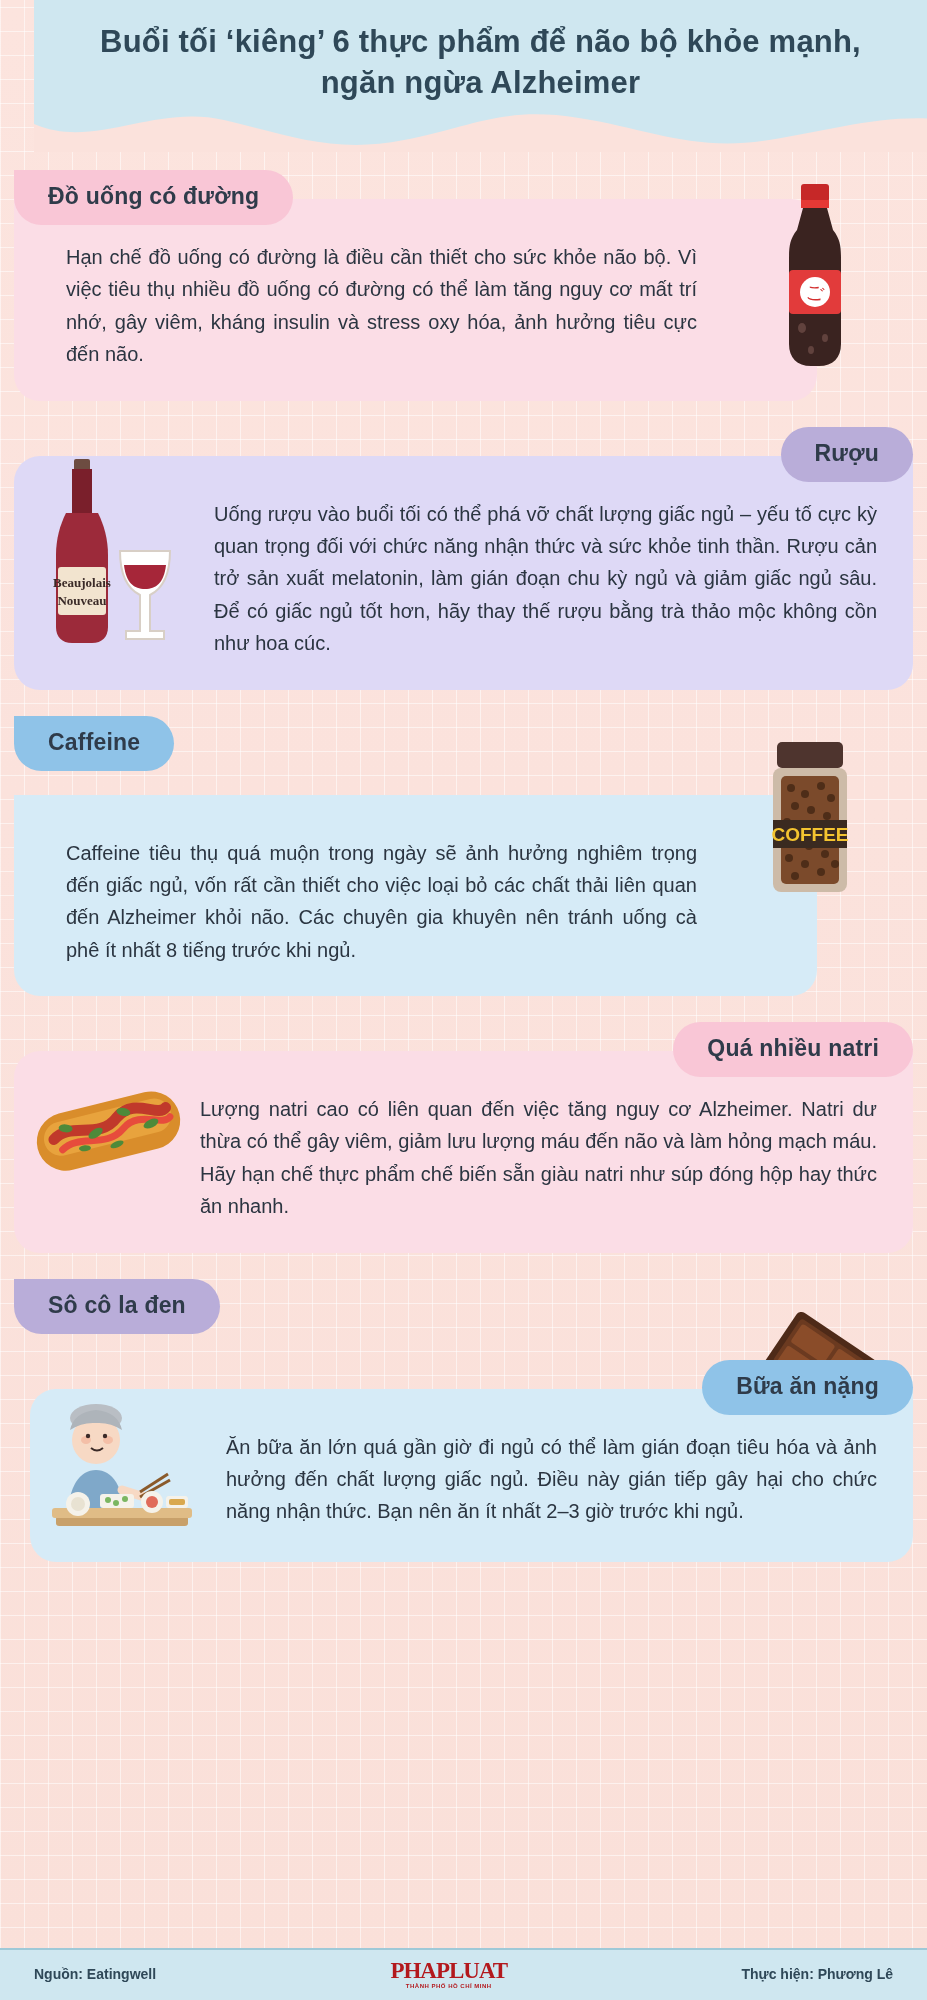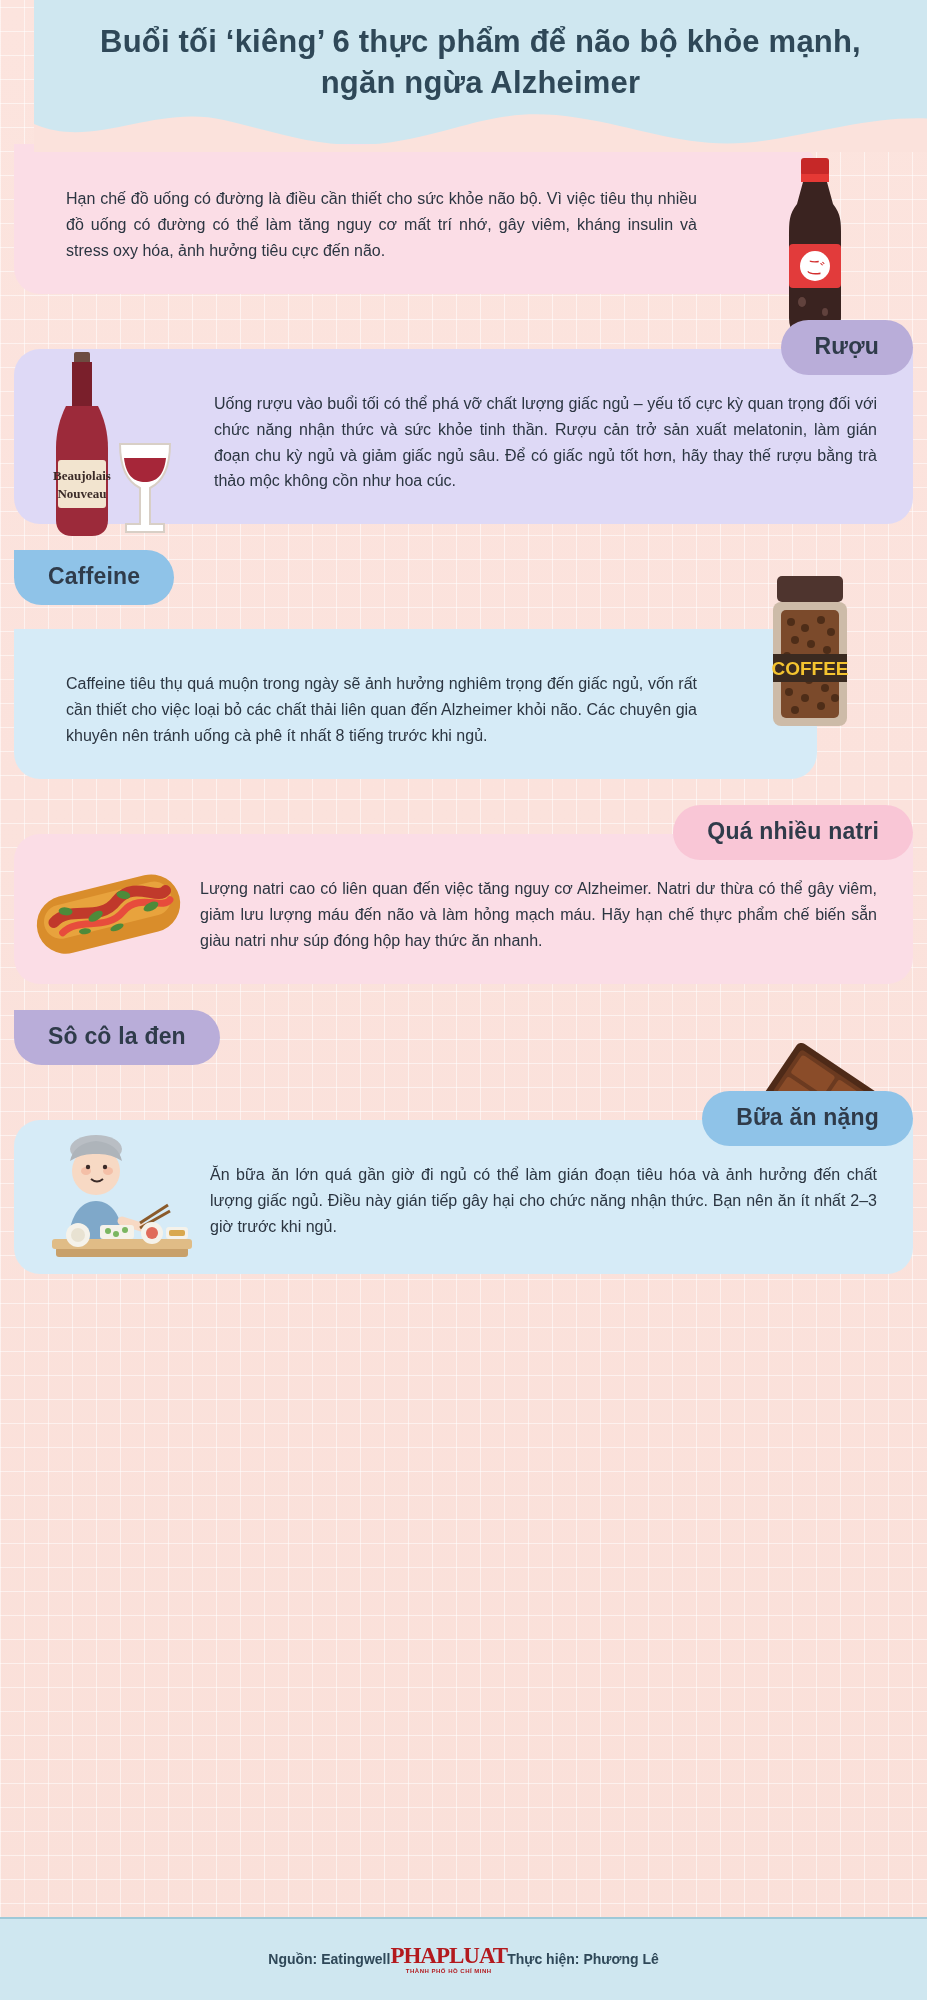--- a/index.html
+++ b/index.html
@@ -62,21 +62,21 @@
     letter-spacing: 0.2px;
     white-space: nowrap;
   }
   .pill.left { margin-left: 14px; border-top-left-radius: 0; border-bottom-left-radius: 40px; }
   .pill.right { margin-right: 14px; }
 
   .card {
     position: relative;
     margin-top: -26px;
     padding: 42px 36px 30px 52px;
-    font-size: 16px;
+    font-size: 20px;
     line-height: 1.62;
     color: #2b3541;
     text-align: justify;
     text-justify: inter-word;
   }
   .card p { margin: 0; }
 
   
   .row { display: flex; align-items: stretch; }
   .row .body { flex: 1 1 auto; min-width: 0; }
@@ -98,25 +98,25 @@
   .sec-wrap { position: relative; }
 
   
   .card.tl { border-radius: 0 26px 26px 26px; }
   .card.tr { border-radius: 26px 0 26px 26px; }
 
   
   .footer {
     position: absolute;
     left: 0; right: 0; bottom: 0;
-    height: 83px;
+    height: 52px;
     background: #cfe7f0;
     display: flex;
     align-items: center;
-    justify-content: center;
+    justify-content: space-between;
     padding: 0 34px;
     font-size: 14px;
     font-weight: bold;
     color: #2f4858;
   }
   .footer .logo {
     font-family: "Liberation Serif", serif;
     font-size: 23px;
     font-weight: bold;
     color: #b3191d;
@@ -148,20 +148,23 @@
 <div class="page">
 
   <div class="header">
     <div class="header-title">Buổi tối ‘kiêng’ 6 thực phẩm để não bộ khỏe mạnh, ngăn ngừa Alzheimer</div>
     <svg class="wave" viewBox="0 0 927 44" preserveAspectRatio="none">
       <path d="M0,14 C60,40 120,-6 190,10 C255,25 300,44 370,30 C440,16 470,-4 545,8 C615,19 660,42 735,30 C800,20 860,0 927,12 L927,44 L0,44 Z" fill="#fbe2dc"></path>
     </svg>
   </div>
 
   <div class="sec-wrap" style="margin-top:18px;">
+    <div class="sec-title-row">
+      <div class="pill left p-pink">Đồ uống có đường</div>
+    </div>
     <div class="card tl c-pink" style="margin-left:14px;margin-right:110px;padding-right:120px;">
       <div class="row">
         <div class="body">
           <p>Hạn chế đồ uống có đường là điều cần thiết cho sức khỏe não bộ. Vì việc tiêu thụ nhiều đồ uống có đường có thể làm tăng nguy cơ mất trí nhớ, gây viêm, kháng insulin và stress oxy hóa, ảnh hưởng tiêu cực đến não.</p>
         </div>
       </div>
     </div>
 
     <div style="position:absolute; right:52px; top:8px; width:120px; height:200px;">
       <svg viewBox="0 0 120 200" width="120" height="200">
@@ -289,21 +292,21 @@
           <text x="70" y="124" font-family="Liberation Sans, sans-serif" font-size="34" font-weight="bold" fill="#d4a017" text-anchor="middle">CH</text>
         </g>
       </svg>
     </div>
   </div>
 
   <div class="sec-wrap" style="margin-top:26px;">
     <div class="sec-title-row r">
       <div class="pill right p-blue2">Bữa ăn nặng</div>
     </div>
-    <div class="card tr c-blue2" style="margin-right:14px;margin-left:14px;padding-left:196px;padding-bottom:34px;">
+    <div class="card tr c-blue2" style="margin-right:14px;margin-left:30px;padding-left:196px;padding-bottom:34px;">
       <p>Ăn bữa ăn lớn quá gần giờ đi ngủ có thể làm gián đoạn tiêu hóa và ảnh hưởng đến chất lượng giấc ngủ. Điều này gián tiếp gây hại cho chức năng nhận thức. Bạn nên ăn ít nhất 2–3 giờ trước khi ngủ.</p>
     </div>
 
     <div style="position:absolute; left:22px; top:36px; width:180px; height:150px;">
       <svg viewBox="0 0 180 150" width="180" height="150">
         <ellipse cx="74" cy="22" rx="26" ry="14" fill="#b9bec4"></ellipse>
         <circle cx="74" cy="44" r="24" fill="#f7d9c4"></circle>
         <ellipse cx="64" cy="44" rx="5" ry="4" fill="#f3b8a0" opacity="0.8"></ellipse>
         <ellipse cx="86" cy="44" rx="5" ry="4" fill="#f3b8a0" opacity="0.8"></ellipse>
         <circle cx="66" cy="40" r="2.2" fill="#3b2b28"></circle>

